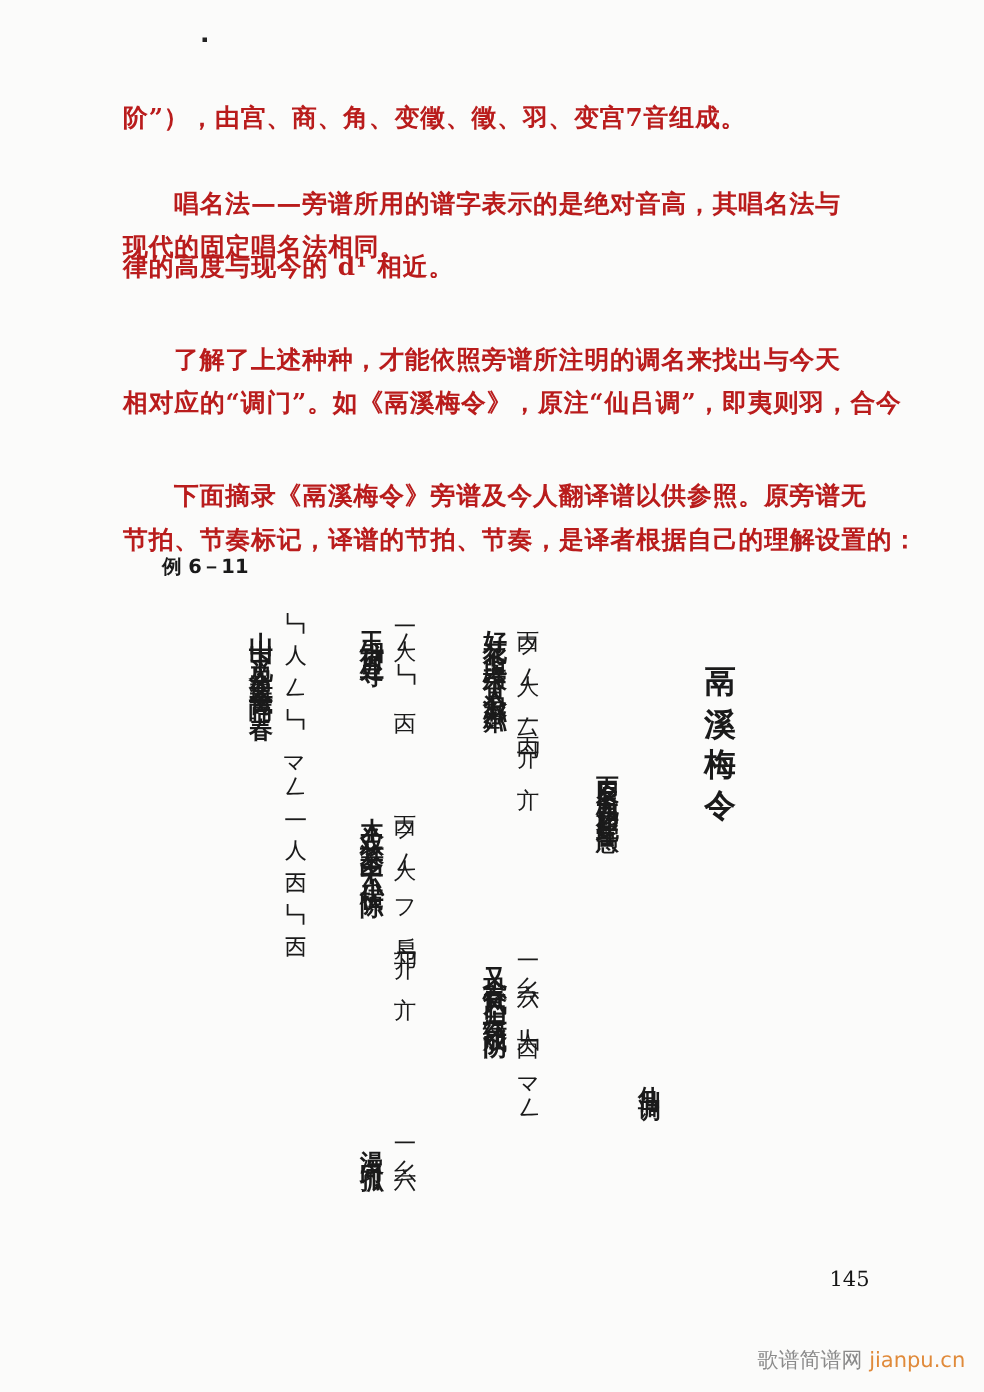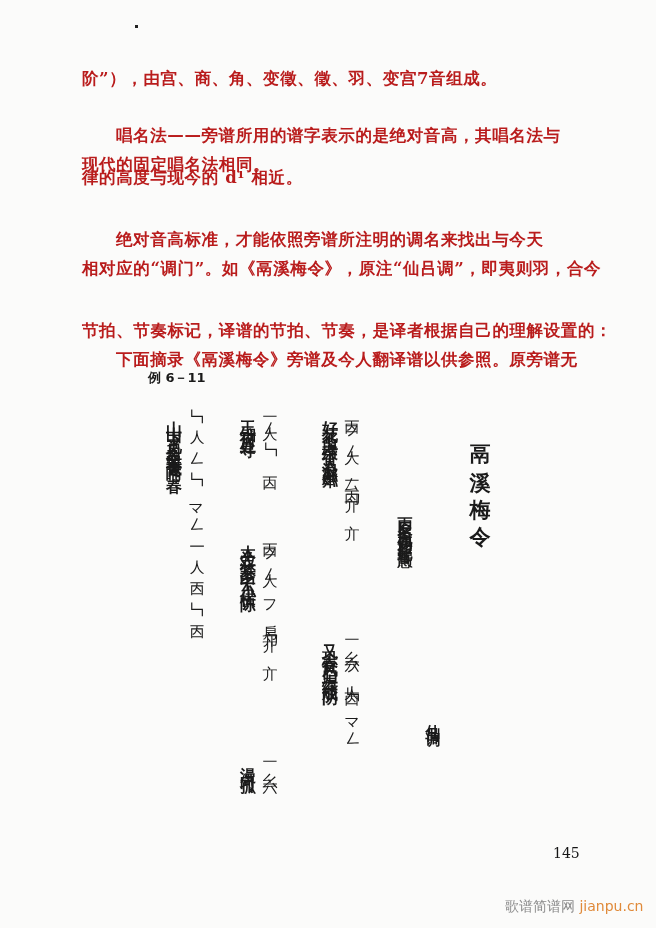--- a/index.html
+++ b/index.html
@@ -13,21 +13,21 @@
   .para {
     position:absolute; left:82px; width:500px;
     font-size:16.5px; line-height:29px; letter-spacing:0.6px;
     font-weight:bold; color:#b91c1c;
   }
   .para .line { display:block; white-space:nowrap; }
   .indent { padding-left:34px; }
   .example-label {
     position:absolute; left:108px; top:369px;
     font-family:"DejaVu Sans", "Liberation Sans", sans-serif;
-    font-weight:bold; font-size:13px; color:#1a1a1a;margin-left:40px;
+    font-weight:bold; font-size:13px; color:#1a1a1a;
   }
   .vcol {
     position:absolute; writing-mode:vertical-rl; text-orientation:upright;
     font-weight:bold; color:#1a1a1a;
   }
   .lyric { font-size:16px; letter-spacing:5.7px; line-height:20px; }
   .notation { font-size:15px; letter-spacing:6.3px; line-height:20px; font-family:"DejaVu Sans", sans-serif; font-weight:normal; }
   .title-col { font-size:21px; letter-spacing:27px; font-family:"DejaVu Sans", sans-serif; }
   .preface-col { font-size:15px; letter-spacing:3.5px; font-family:"DejaVu Sans", sans-serif; }
   .mode-col { font-size:15px; letter-spacing:4px; font-family:"DejaVu Sans", sans-serif; }
@@ -53,27 +53,27 @@
 <div class="para" style="top:101px;margin-top:20px;">
   <span class="line indent">唱名法——旁谱所用的谱字表示的是绝对音高，其唱名法与</span>
   <span class="line">现代的固定唱名法相同。</span>
 </div>
 
 <div class="para" style="top:163px;">
   <span class="line">律的高度与现今的 d¹ 相近。</span>
 </div>
 
 <div class="para" style="top:225px;">
-  <span class="line indent">绝对音高标准，才能依照旁谱所注明的调名来找出与今天</span>
+  <span class="line indent">了解了上述种种，才能依照旁谱所注明的调名来找出与今天</span>
   <span class="line">相对应的“调门”。如《鬲溪梅令》，原注“仙吕调”，即夷则羽，合今</span>
 </div>
 
 <div class="para" style="top:316px;">
+  <span class="line indent">下面摘录《鬲溪梅令》旁谱及今人翻译谱以供参照。原旁谱无</span>
   <span class="line">节拍、节奏标记，译谱的节拍、节奏，是译者根据自己的理解设置的：</span>
-  <span class="line indent">下面摘录《鬲溪梅令》旁谱及今人翻译谱以供参照。原旁谱无</span>
 </div>
 
 <div class="example-label">例 6－11</div>
 
 <div class="vcol title-col" style="left:466px; top:428px;">鬲溪梅令</div>
 <div class="vcol preface-col" style="left:395px; top:506px;">丙辰冬自无锡归作此寓意</div>
 <div class="vcol mode-col" style="left:423px; top:712px;">仙吕调</div>
 
 <div class="vcol lyric" style="left:320px; top:408px;">好花不與殢香人浪粼粼</div>
 <div class="vcol notation" style="left:342px; top:409px;">㐁フ人𠃋厶一㐁亣𠃌亣</div>

